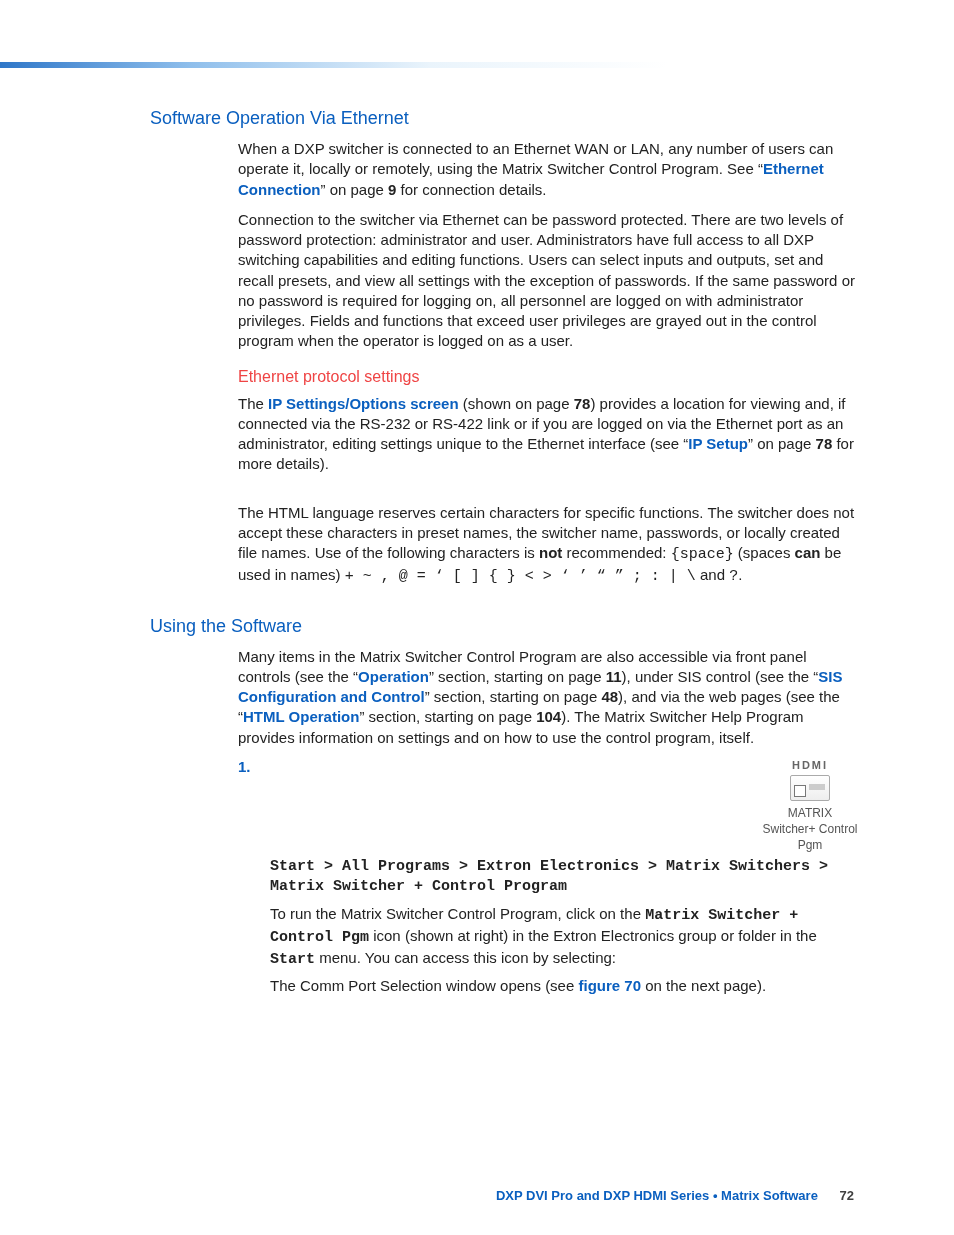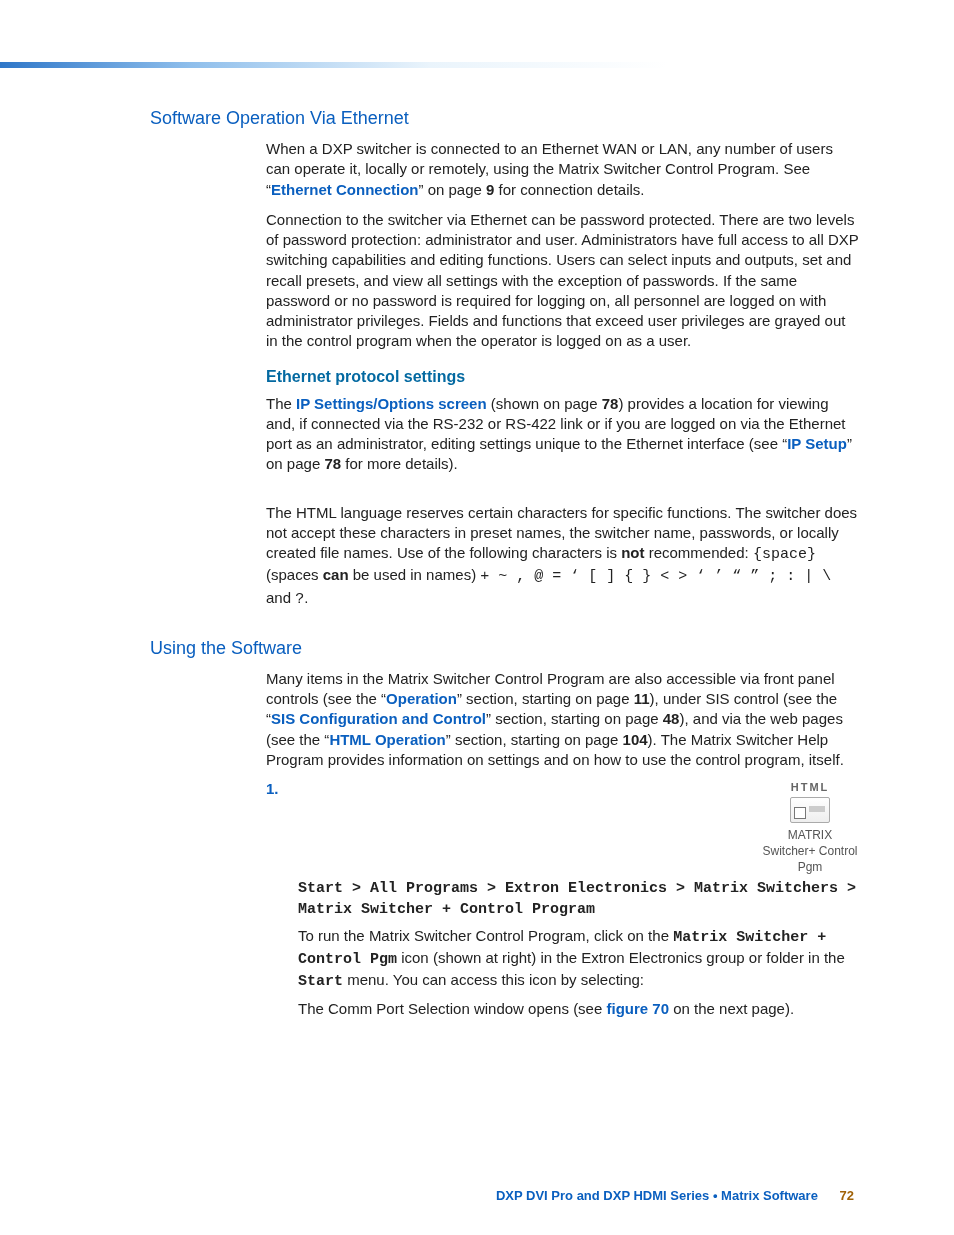--- a/index.html
+++ b/index.html
@@ -31,27 +31,27 @@
   }
   h2.sec {
     font-family: Arial, Helvetica, sans-serif;
     font-weight: 400;
     font-size: 18px;
     color: #0a5fbf;
     margin: 0 0 10px 0;
   }
   h3.sub {
     font-family: Arial, Helvetica, sans-serif;
-    font-weight: 700;
+    font-weight: 400;
     font-size: 16px;
-    color: #0369a1;
+    color: #ef4444;
     margin: 16px 0 8px 0;
   }
   .indent {
-    margin-left: 116px;
+    margin-left: 88px;
   }
   p.body {
     margin: 0 0 10px 0;
     line-height: 1.35;
     font-size: 15px;
   }
   a.link { color: #0a5fbf; font-weight: 700; text-decoration: none; }
   .b { font-weight: 700; }
   .mono { font-family: "Courier New", Courier, monospace; font-size: 15px; }
   .monob { font-family: "Courier New", Courier, monospace; font-size: 15px; font-weight: 700; }
@@ -106,21 +106,21 @@
     width: 16px; height: 6px;
     background: #ccc;
   }
   .footer {
     position: absolute;
     bottom: 32px;
     right: 100px;
     font-size: 13px;
   }
   .footer .title { color: #0a5fbf; font-weight: 700; padding-left: 12px; }
-  .footer .pg { color: #a16207; font-weight: 700; margin-left: 18px; }
+  .footer .pg { color: #404040; font-weight: 700; margin-left: 18px; }
   .gap { height: 18px; }
 </style>
 </head>
 <body>
 
 <div class="top-bar"></div>
 
 <div class="page">
 
   <h2 class="sec">Software Operation Via Ethernet</h2>
@@ -149,21 +149,21 @@
   <h2 class="sec">Using the Software</h2>
   <div class="indent">
     <p class="body">
       <span>Many items in the Matrix Switcher Control Program are also accessible via front panel controls (see the “</span><a class="link" href="#">Operation</a><span>” section, starting on page </span><span class="b">11</span><span>), under SIS control (see the “</span><a class="link" href="#">SIS Configuration and Control</a><span>” section, starting on page </span><span class="b">48</span><span>), and via the web pages (see the “</span><a class="link" href="#">HTML Operation</a><span>” section, starting on page </span><span class="b">104</span><span>). The Matrix Switcher Help Program provides information on settings and on how to use the control program, itself.</span>
     </p>
 
     <div class="ol-item">
       <div class="ol-num">1.</div>
       <div class="ol-content">
         <div class="icon-block">
-          <div class="icon-mtrx">HTML</div>
+          <div class="icon-mtrx">HDMI</div>
           <div class="icon-img"></div>
           <div>MATRIX Switcher+ Control Pgm</div>
         </div>
         <p class="body monob" style="clear:both;margin-bottom:6px">Start &gt; All Programs &gt; Extron Electronics &gt; Matrix Switchers &gt; Matrix Switcher + Control Program</p>
         <p class="body" style="margin-bottom:6px">
           <span>To run the Matrix Switcher Control Program, click on the </span><span class="monob">Matrix Switcher + Control Pgm</span><span> icon (shown at right) in the Extron Electronics group or folder in the </span><span class="monob">Start</span><span> menu. You can access this icon by selecting:</span>
         </p>
         <p class="body">
           <span>The Comm Port Selection window opens (see </span><a class="link" href="#">figure 70</a><span> on the next page).</span>
         </p>

